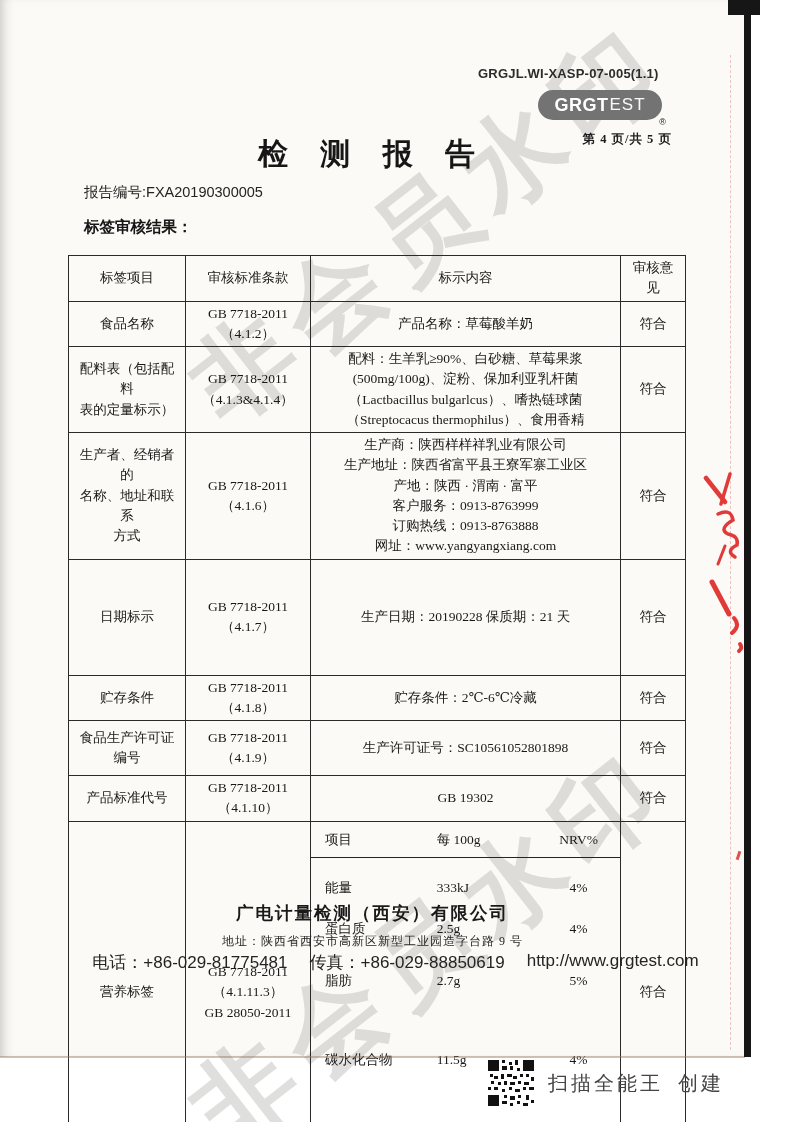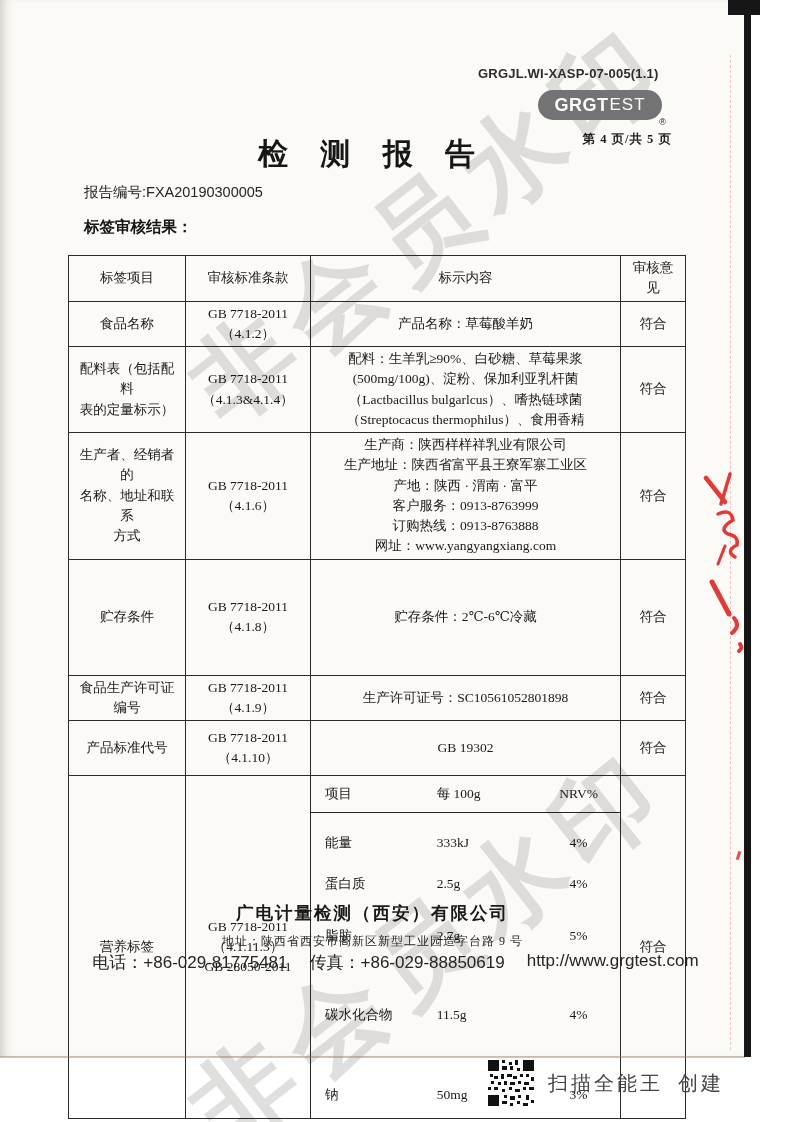--- a/index.html
+++ b/index.html
@@ -129,20 +129,27 @@
 名称、地址和联系
 方式</td>
     <td class="c-std">GB 7718-2011
 （4.1.6）</td>
     <td class="c-content">生产商：陕西样样祥乳业有限公司
 生产地址：陕西省富平县王寮军寨工业区
 产地：陕西 · 渭南 · 富平
 客户服务：0913-8763999
 订购热线：0913-8763888
 网址：www.yangyangxiang.com</td>
+    <td class="c-result">符合</td>
+  </tr>
+          <tr>
+    <td class="c-item">日期标示</td>
+    <td class="c-std">GB 7718-2011
+（4.1.7）</td>
+    <td class="c-content">生产日期：20190228  保质期：21 天</td>
     <td class="c-result">符合</td>
   </tr>
           <tr>
     <td class="c-item">贮存条件</td>
     <td class="c-std">GB 7718-2011
 （4.1.8）</td>
     <td class="c-content">贮存条件：2℃-6℃冷藏</td>
     <td class="c-result">符合</td>
   </tr>
           <tr>

